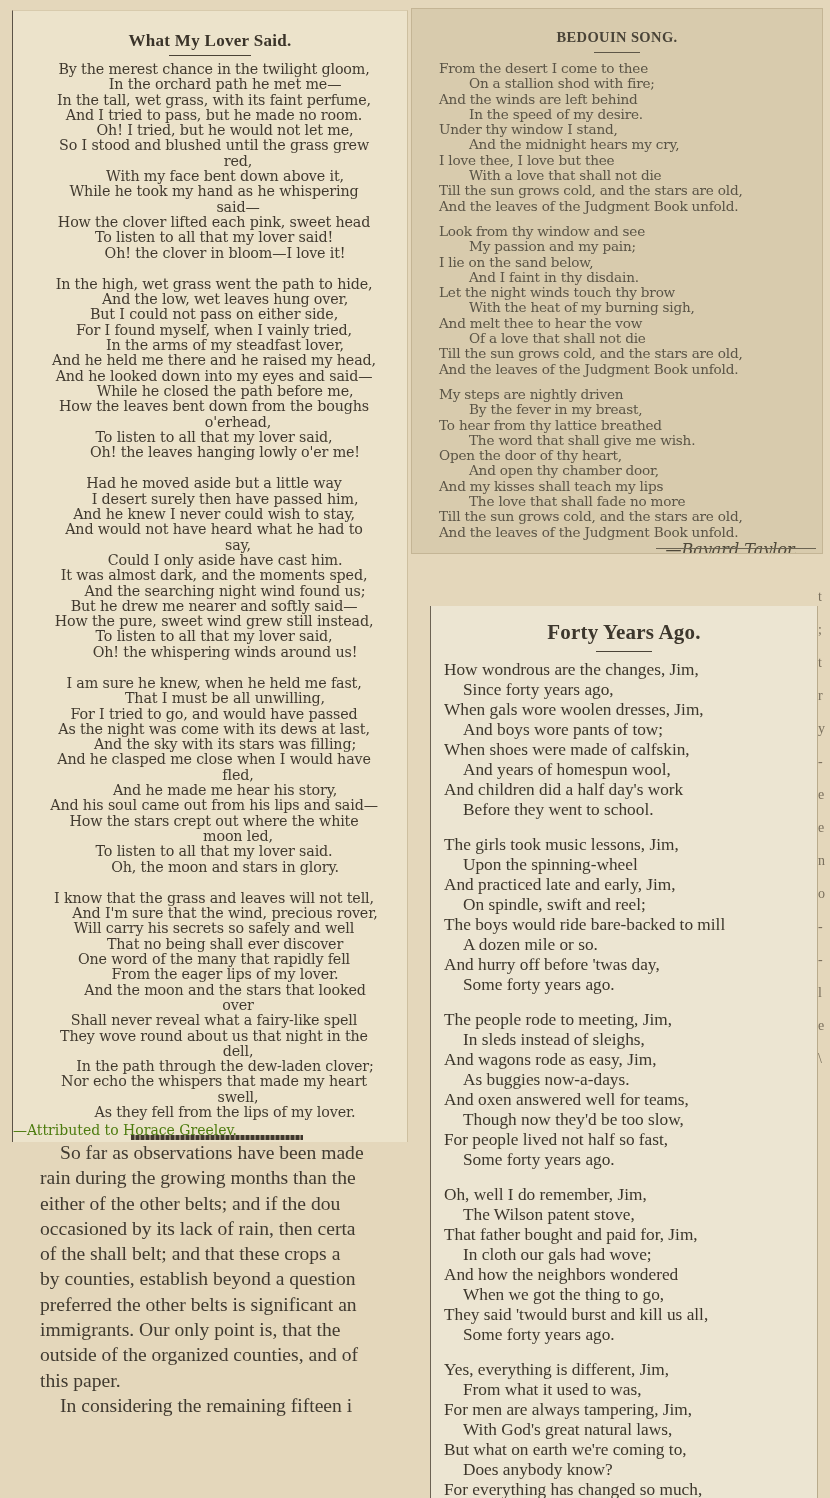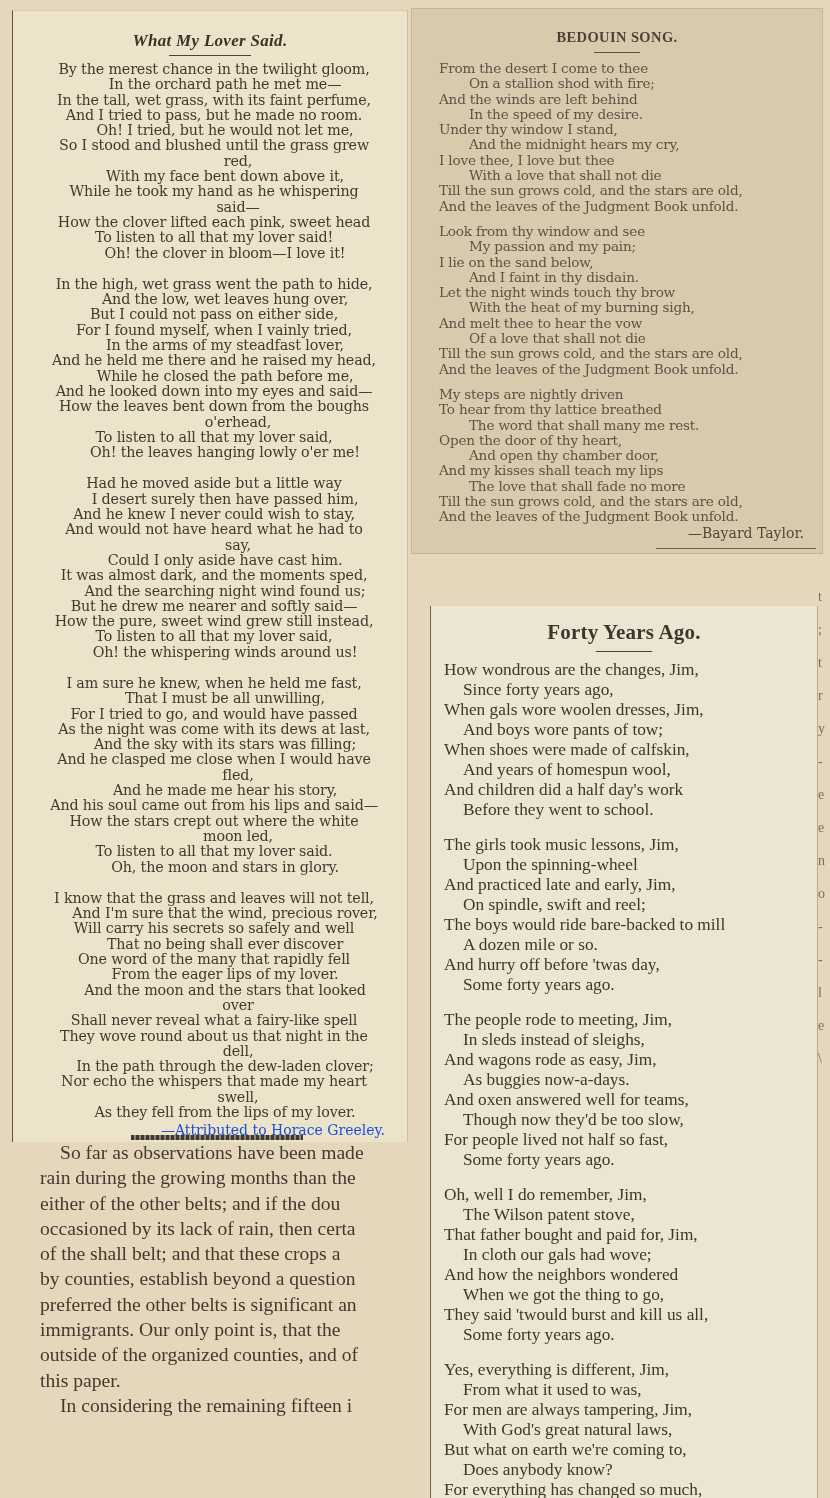--- a/index.html
+++ b/index.html
@@ -42,39 +42,39 @@
   .rule { margin:0 auto; border-top:1.5px solid #4a4236; }
   .poem-line {
     font-family:"DejaVu Serif",serif;
     white-space:nowrap; display:block;
   }
   .indent1 { padding-left:22px; }
   .indent2 { padding-left:48px; }
   .stanza-gap { height:14px; }
 
   
-  .clip-lover .title { font-size:17px; margin-top:20px; letter-spacing:0.3px;font-style:italic; }
+  .clip-lover .title { font-size:17px; margin-top:20px; letter-spacing:0.3px; }
   .clip-lover .rule { width:82px; margin-top:4px; margin-bottom:6px; }
   .clip-lover .body { padding-left:8px;text-align:center; }
   .clip-lover .poem-line { font-size:14.3px; line-height:15.3px; color:#413a2f; letter-spacing:-0.15px; }
   .clip-lover .stanza-gap { height:16px; }
-  .clip-lover .attrib { font-size:14px; text-align:right; padding-right:22px; margin-top:2px; color:#1d4ed8; font-family:"DejaVu Serif",serif; }
+  .clip-lover .attrib { font-size:14px; padding-right:22px; margin-top:2px; color:#4d7c0f; font-family:"DejaVu Serif",serif; }
   .ornament {
     position:absolute; left:118px; bottom:2px; width:172px; height:5px;
     background:repeating-linear-gradient(90deg,#3e372d 0 3px,#8f8470 3px 5px);
   }
 
   
   .clip-bedouin .title { font-size:14.5px; margin-top:20px; color:#4a4438; letter-spacing:0.4px; }
   .clip-bedouin .rule { width:46px; margin-top:6px; margin-bottom:8px; border-top-color:#5d5647; }
   .clip-bedouin .body { padding-left:27px; }
   .clip-bedouin .poem-line { font-size:13.6px; line-height:15.3px; color:#5a5446; letter-spacing:-0.2px; }
   .clip-bedouin .indent1 { padding-left:30px; }
   .clip-bedouin .stanza-gap { height:10px; }
-  .clip-bedouin .attrib { font-size:14px; text-align:right; padding-right:18px; color:#4e4839; }
+  .clip-bedouin .attrib { font-style:italic; font-size:16px; text-align:right; padding-right:24px; color:#4e4839; }
   .clip-bedouin .attrib-rule { position:absolute; right:6px; bottom:4px; width:160px; border-top:1px solid #6b6453; }
 
   
   .clip-forty .title { font-size:21px; margin-top:14px; color:#3d372d; letter-spacing:0.2px; }
   .clip-forty .rule { width:56px; margin-top:6px; margin-bottom:8px; border-top-color:#4a4236; }
   .clip-forty .body { padding-left:13px; }
   .clip-forty .poem-line { font-family:"Liberation Serif",serif; font-size:17.3px; line-height:20px; color:#3d372c; }
   .clip-forty .indent1 { padding-left:19px; }
   .clip-forty .stanza-gap { height:15px; }
 
@@ -108,22 +108,22 @@
         <span class="poem-line indent1">Oh! the clover in bloom—I love it!</span>
       </div>
       <div class="stanza-gap"></div>
       <div>
         <span class="poem-line">In the high, wet grass went the path to hide,</span>
         <span class="poem-line indent1">And the low, wet leaves hung over,</span>
         <span class="poem-line">But I could not pass on either side,</span>
         <span class="poem-line">For I found myself, when I vainly tried,</span>
         <span class="poem-line indent1">In the arms of my steadfast lover,</span>
         <span class="poem-line">And he held me there and he raised my head,</span>
+        <span class="poem-line">And he looked down into my eyes and said—</span>
         <span class="poem-line indent1">While he closed the path before me,</span>
-        <span class="poem-line">And he looked down into my eyes and said—</span>
         <span class="poem-line">How the leaves bent down from the boughs</span>
         <span class="poem-line indent2">o'erhead,</span>
         <span class="poem-line">To listen to all that my lover said,</span>
         <span class="poem-line indent1">Oh! the leaves hanging lowly o'er me!</span>
       </div>
       <div class="stanza-gap"></div>
       <div>
         <span class="poem-line">Had he moved aside but a little way</span>
         <span class="poem-line indent1">I desert surely then have passed him,</span>
         <span class="poem-line">And he knew I never could wish to stay,</span>
@@ -201,22 +201,23 @@
         <span class="poem-line">Let the night winds touch thy brow</span>
         <span class="poem-line indent1">With the heat of my burning sigh,</span>
         <span class="poem-line">And melt thee to hear the vow</span>
         <span class="poem-line indent1">Of a love that shall not die</span>
         <span class="poem-line">Till the sun grows cold, and the stars are old,</span>
         <span class="poem-line">And the leaves of the Judgment Book unfold.</span>
       </div>
       <div class="stanza-gap"></div>
       <div>
         <span class="poem-line">My steps are nightly driven</span>
+        <span class="poem-line indent1">By the fever in my breast,</span>
         <span class="poem-line">To hear from thy lattice breathed</span>
-        <span class="poem-line indent1">The word that shall many me rest.</span>
+        <span class="poem-line indent1">The word that shall give me wish.</span>
         <span class="poem-line">Open the door of thy heart,</span>
         <span class="poem-line indent1">And open thy chamber door,</span>
         <span class="poem-line">And my kisses shall teach my lips</span>
         <span class="poem-line indent1">The love that shall fade no more</span>
         <span class="poem-line">Till the sun grows cold, and the stars are old,</span>
         <span class="poem-line">And the leaves of the Judgment Book unfold.</span>
       </div>
     </div>
   <div class="attrib">—Bayard Taylor.</div>
   <div class="attrib-rule"></div>

